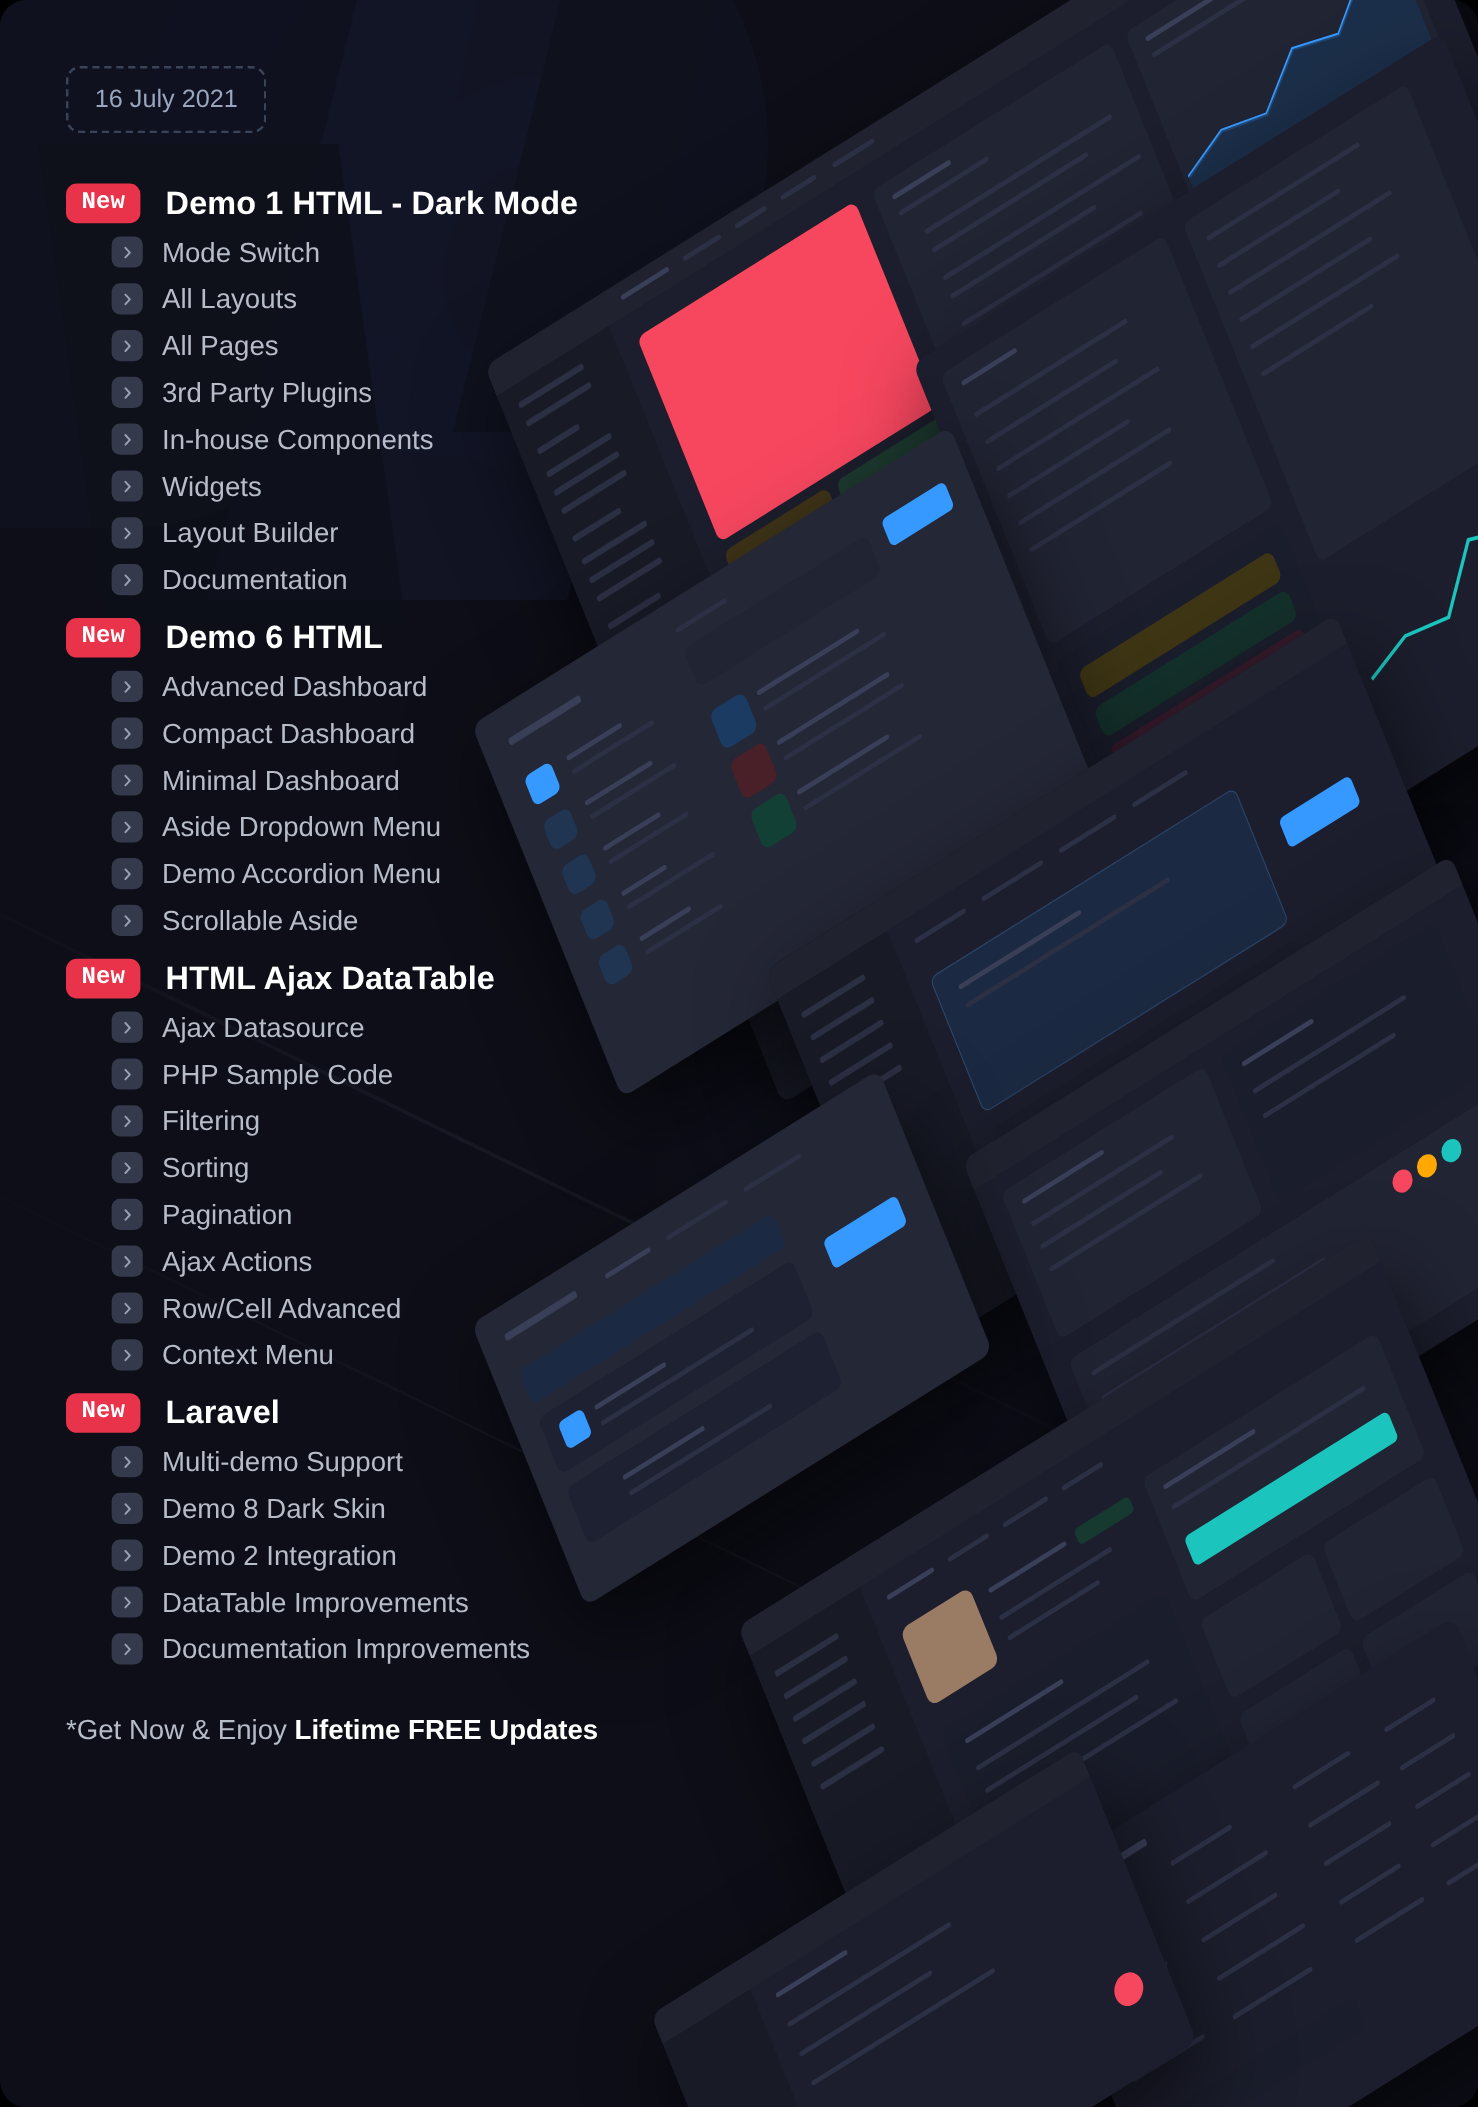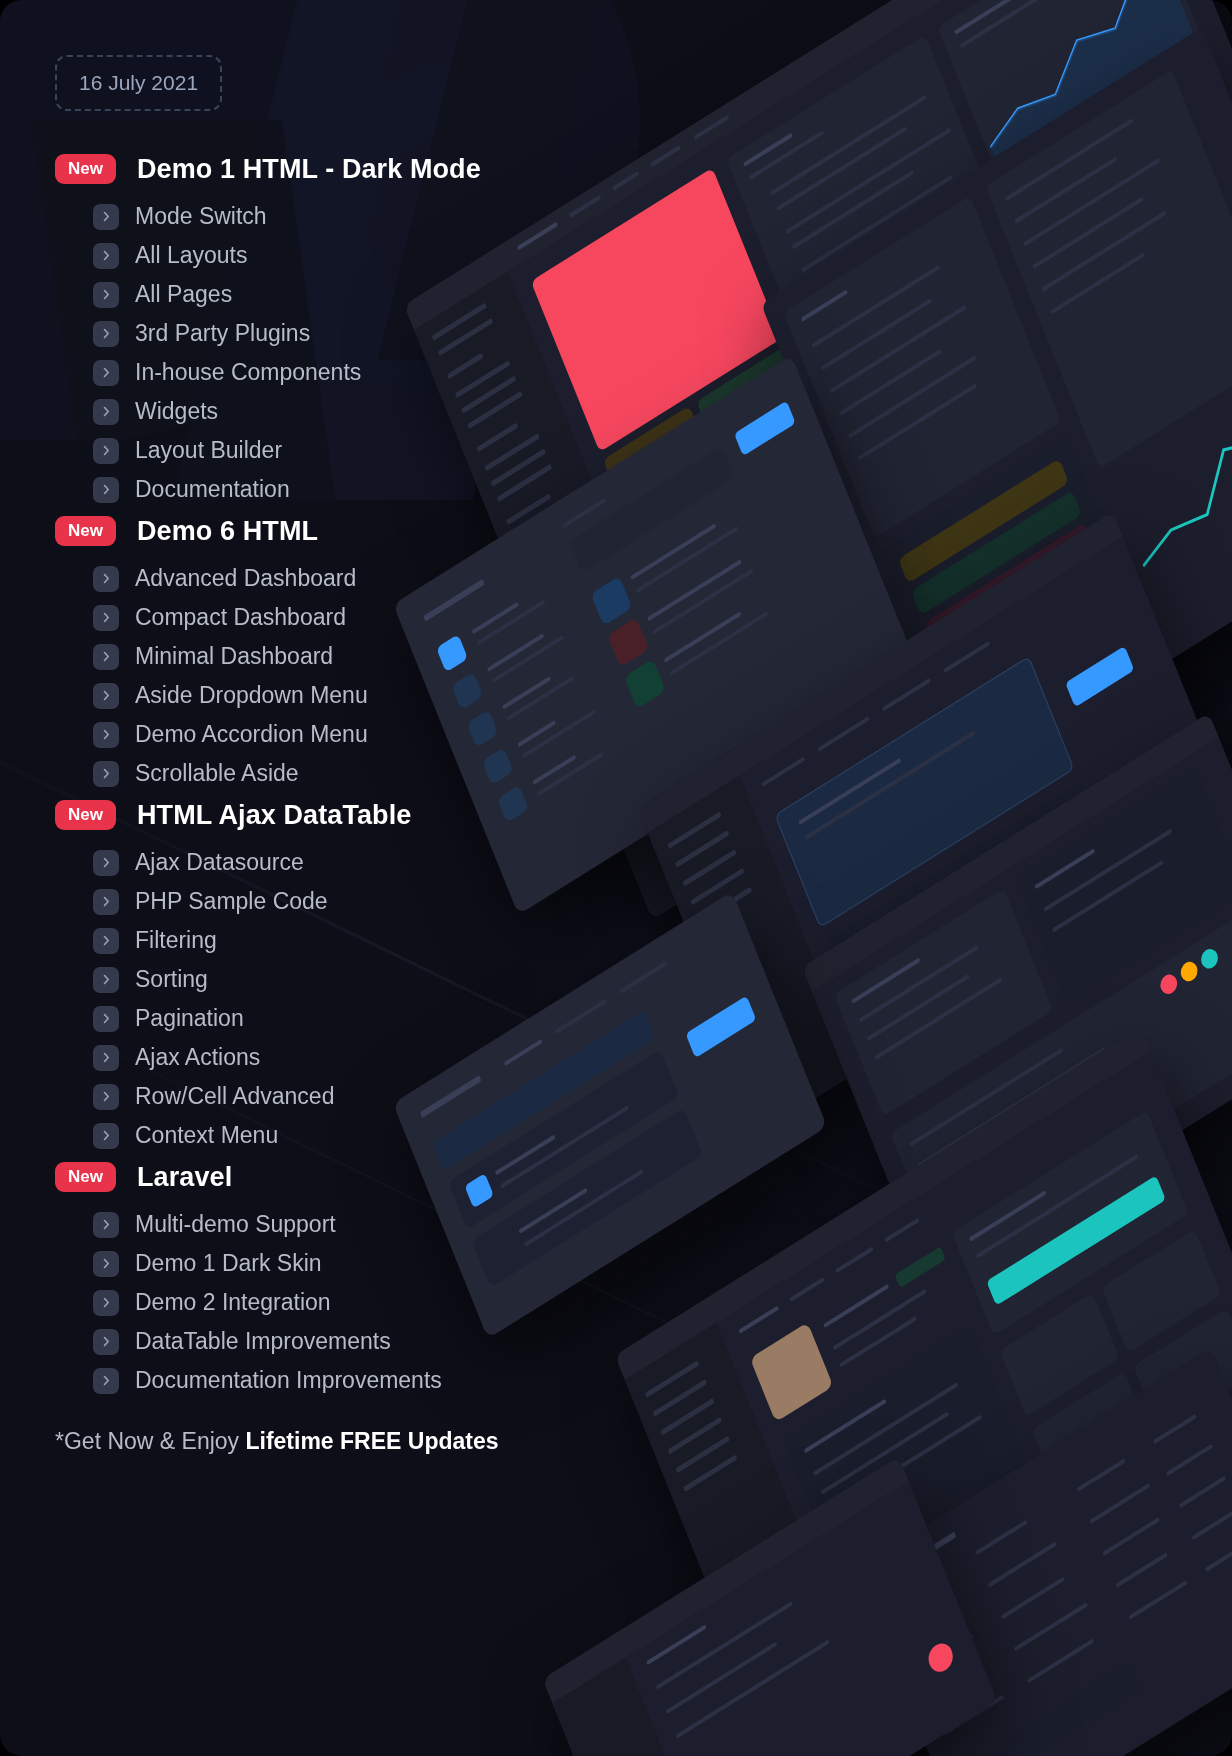--- a/index.html
+++ b/index.html
@@ -129,37 +129,38 @@
   .sections { padding: 38px 0 0 55px; }
 
   .section { margin-bottom: 2px; }
   .section-head {
     display: flex; align-items: center; gap: 21px;
     height: 40px; margin-bottom: 8px;
   }
   .badge-new {
     background: #e8334a;
     color: #fff;
-    font-size: 17px;
+    font-size: 20px;
     font-weight: bold;
     border-radius: 9px;
     padding: 6px 13px 7px 13px;
     line-height: 1;
+    font-family: Liberation Mono, monospace;
   }
   .section-title {
     color: #ffffff;
     font-size: 27px;
     font-weight: bold;
     letter-spacing: .1px;
     white-space: nowrap;
   }
 
   .items { padding-left: 38px; }
   .item {
-    display: flex; align-items: center; gap: 16px;
+    display: flex; align-items: flex-start; gap: 16px;
     height: 39px;
   }
   .chev {
     width: 26px; height: 26px;
     background: #343a4c;
     border-radius: 7px;
     display: flex; align-items: center; justify-content: center;
     flex: 0 0 26px;
   }
   .chev svg { display:block; }
@@ -692,21 +693,21 @@
                 </svg>
               </span>
             <span class="item-label">Multi-demo Support</span>
           </div>
           <div class="item">
             <span class="chev">
                 <svg width="11" height="11" viewBox="0 0 11 11">
                   <path d="M3.5 1.5 L7.2 5.5 L3.5 9.5" fill="none" stroke="#9aa2b6" stroke-width="1.6" stroke-linecap="round" stroke-linejoin="round"></path>
                 </svg>
               </span>
-            <span class="item-label">Demo 1 Dark Skin</span>
+            <span class="item-label">Demo 8 Dark Skin</span>
           </div>
           <div class="item">
             <span class="chev">
                 <svg width="11" height="11" viewBox="0 0 11 11">
                   <path d="M3.5 1.5 L7.2 5.5 L3.5 9.5" fill="none" stroke="#9aa2b6" stroke-width="1.6" stroke-linecap="round" stroke-linejoin="round"></path>
                 </svg>
               </span>
             <span class="item-label">Demo 2 Integration</span>
           </div>
           <div class="item">

